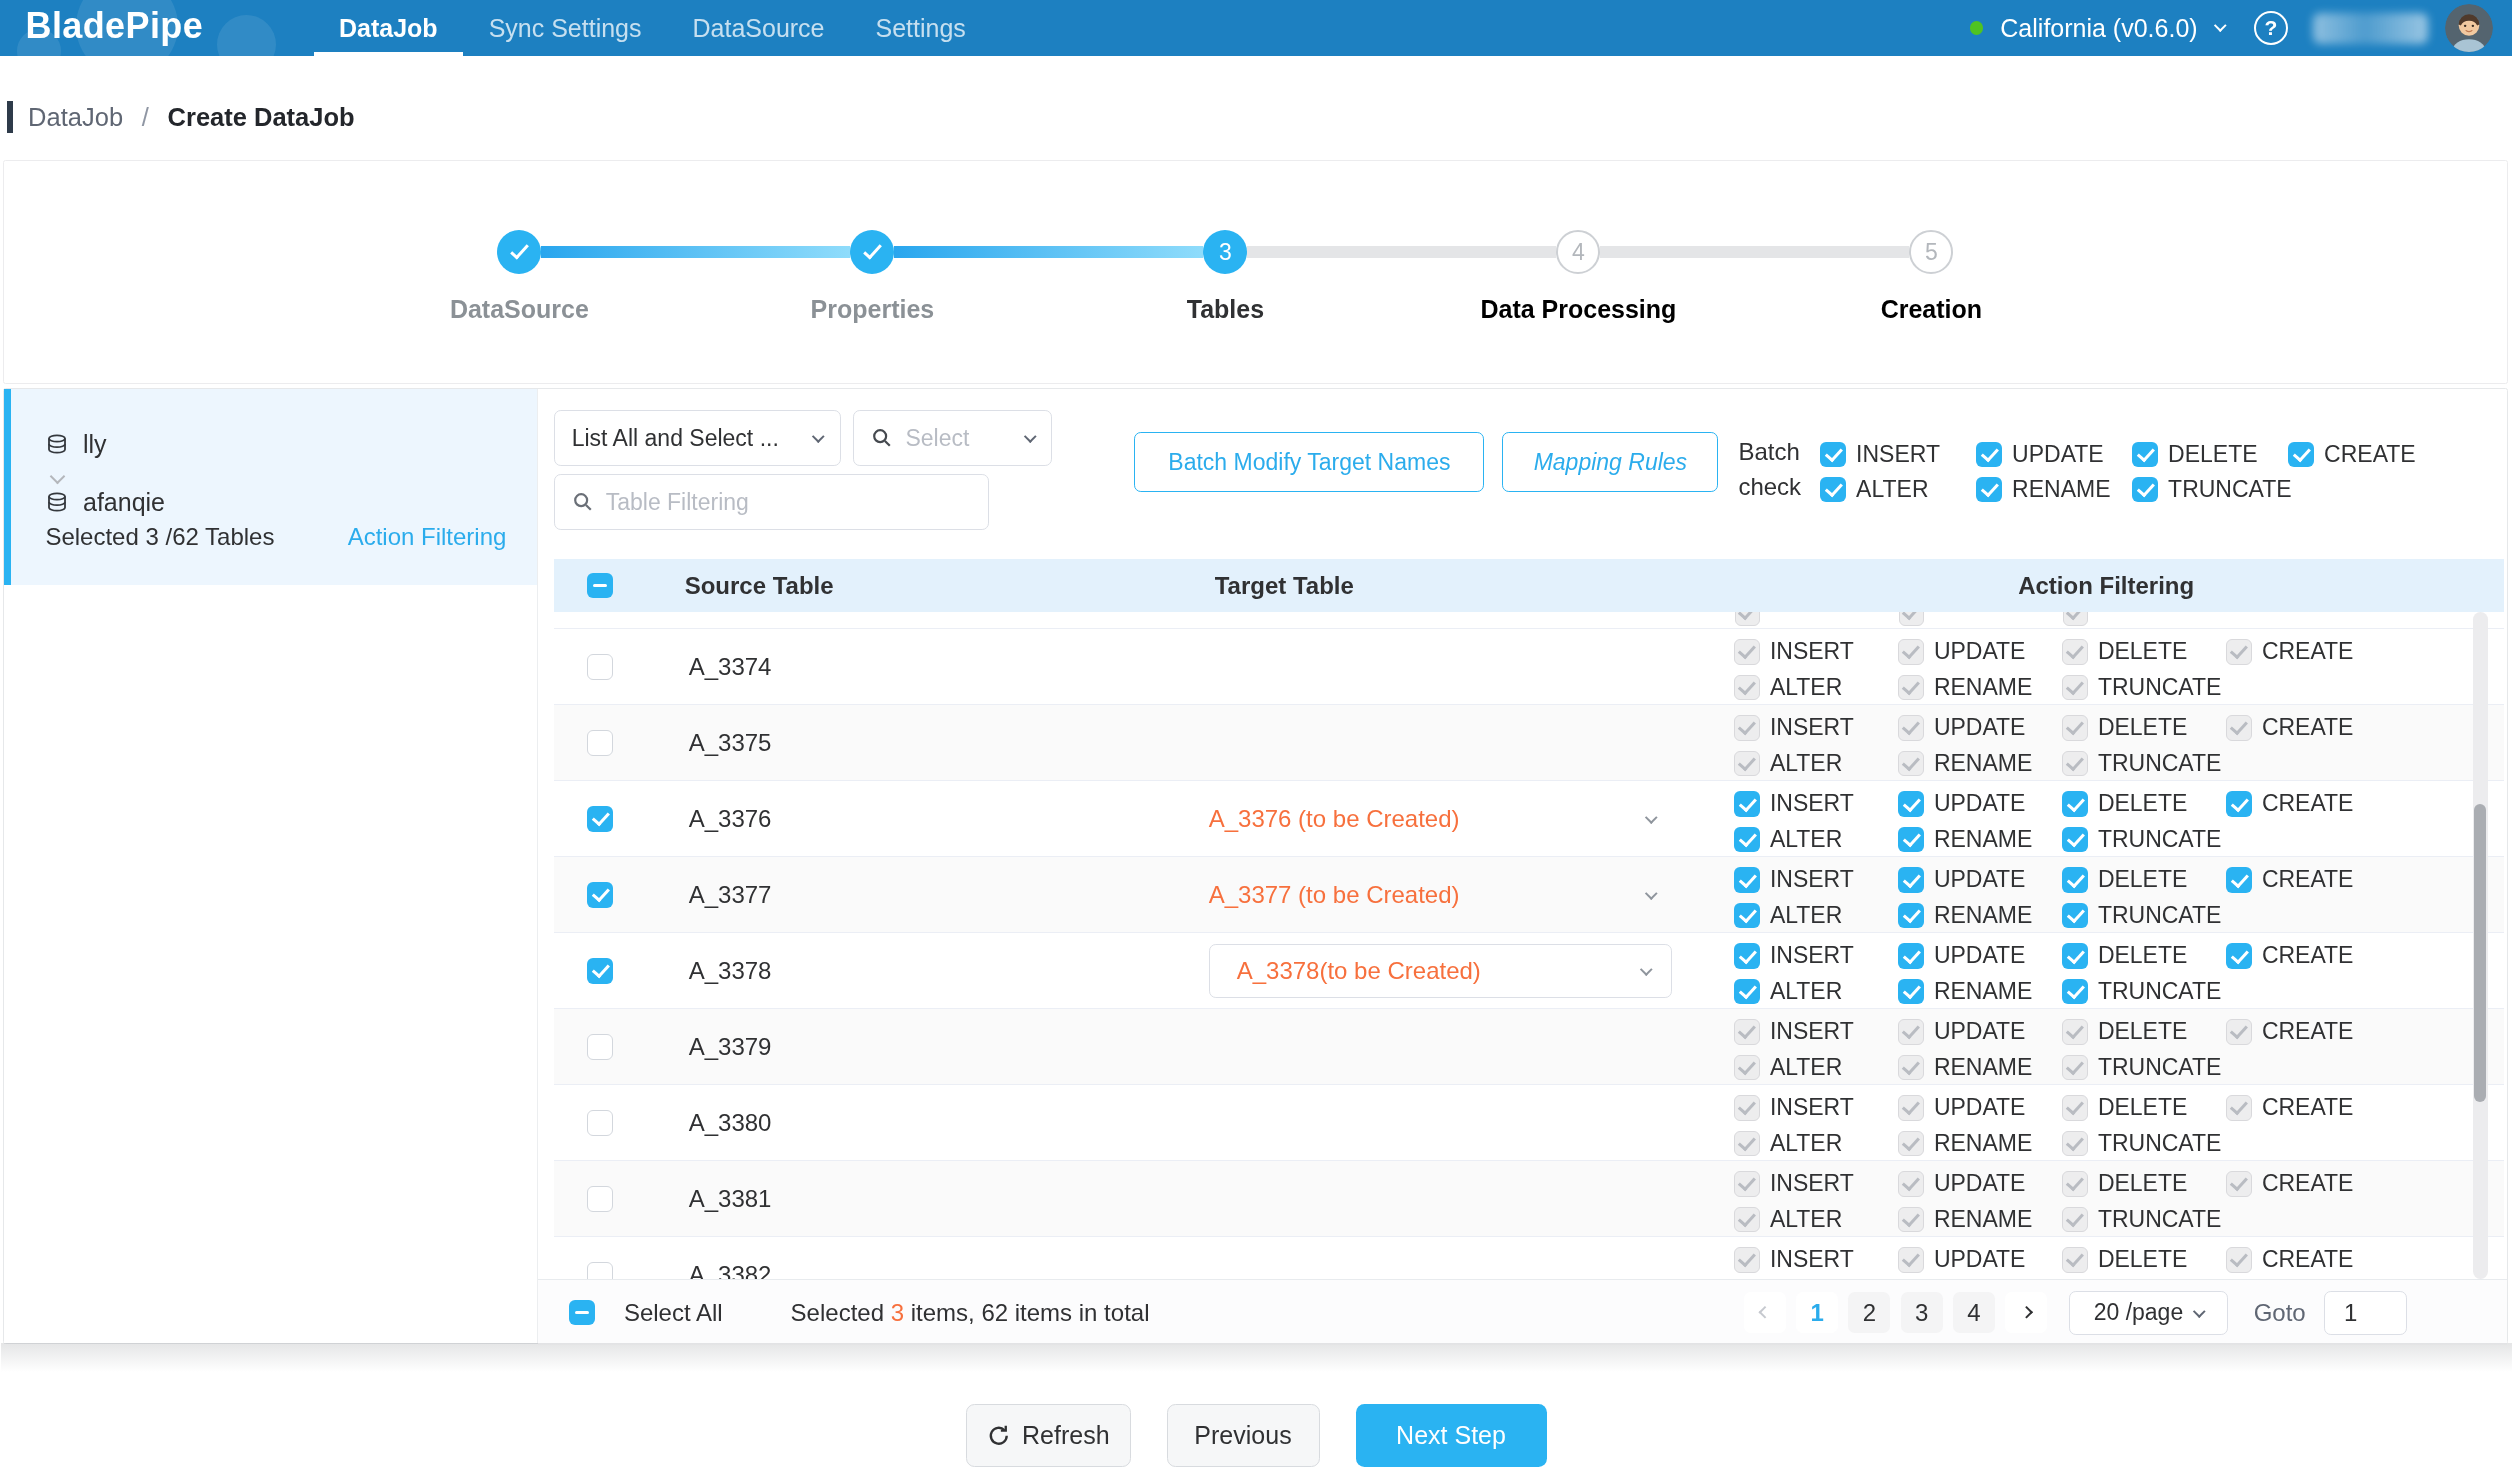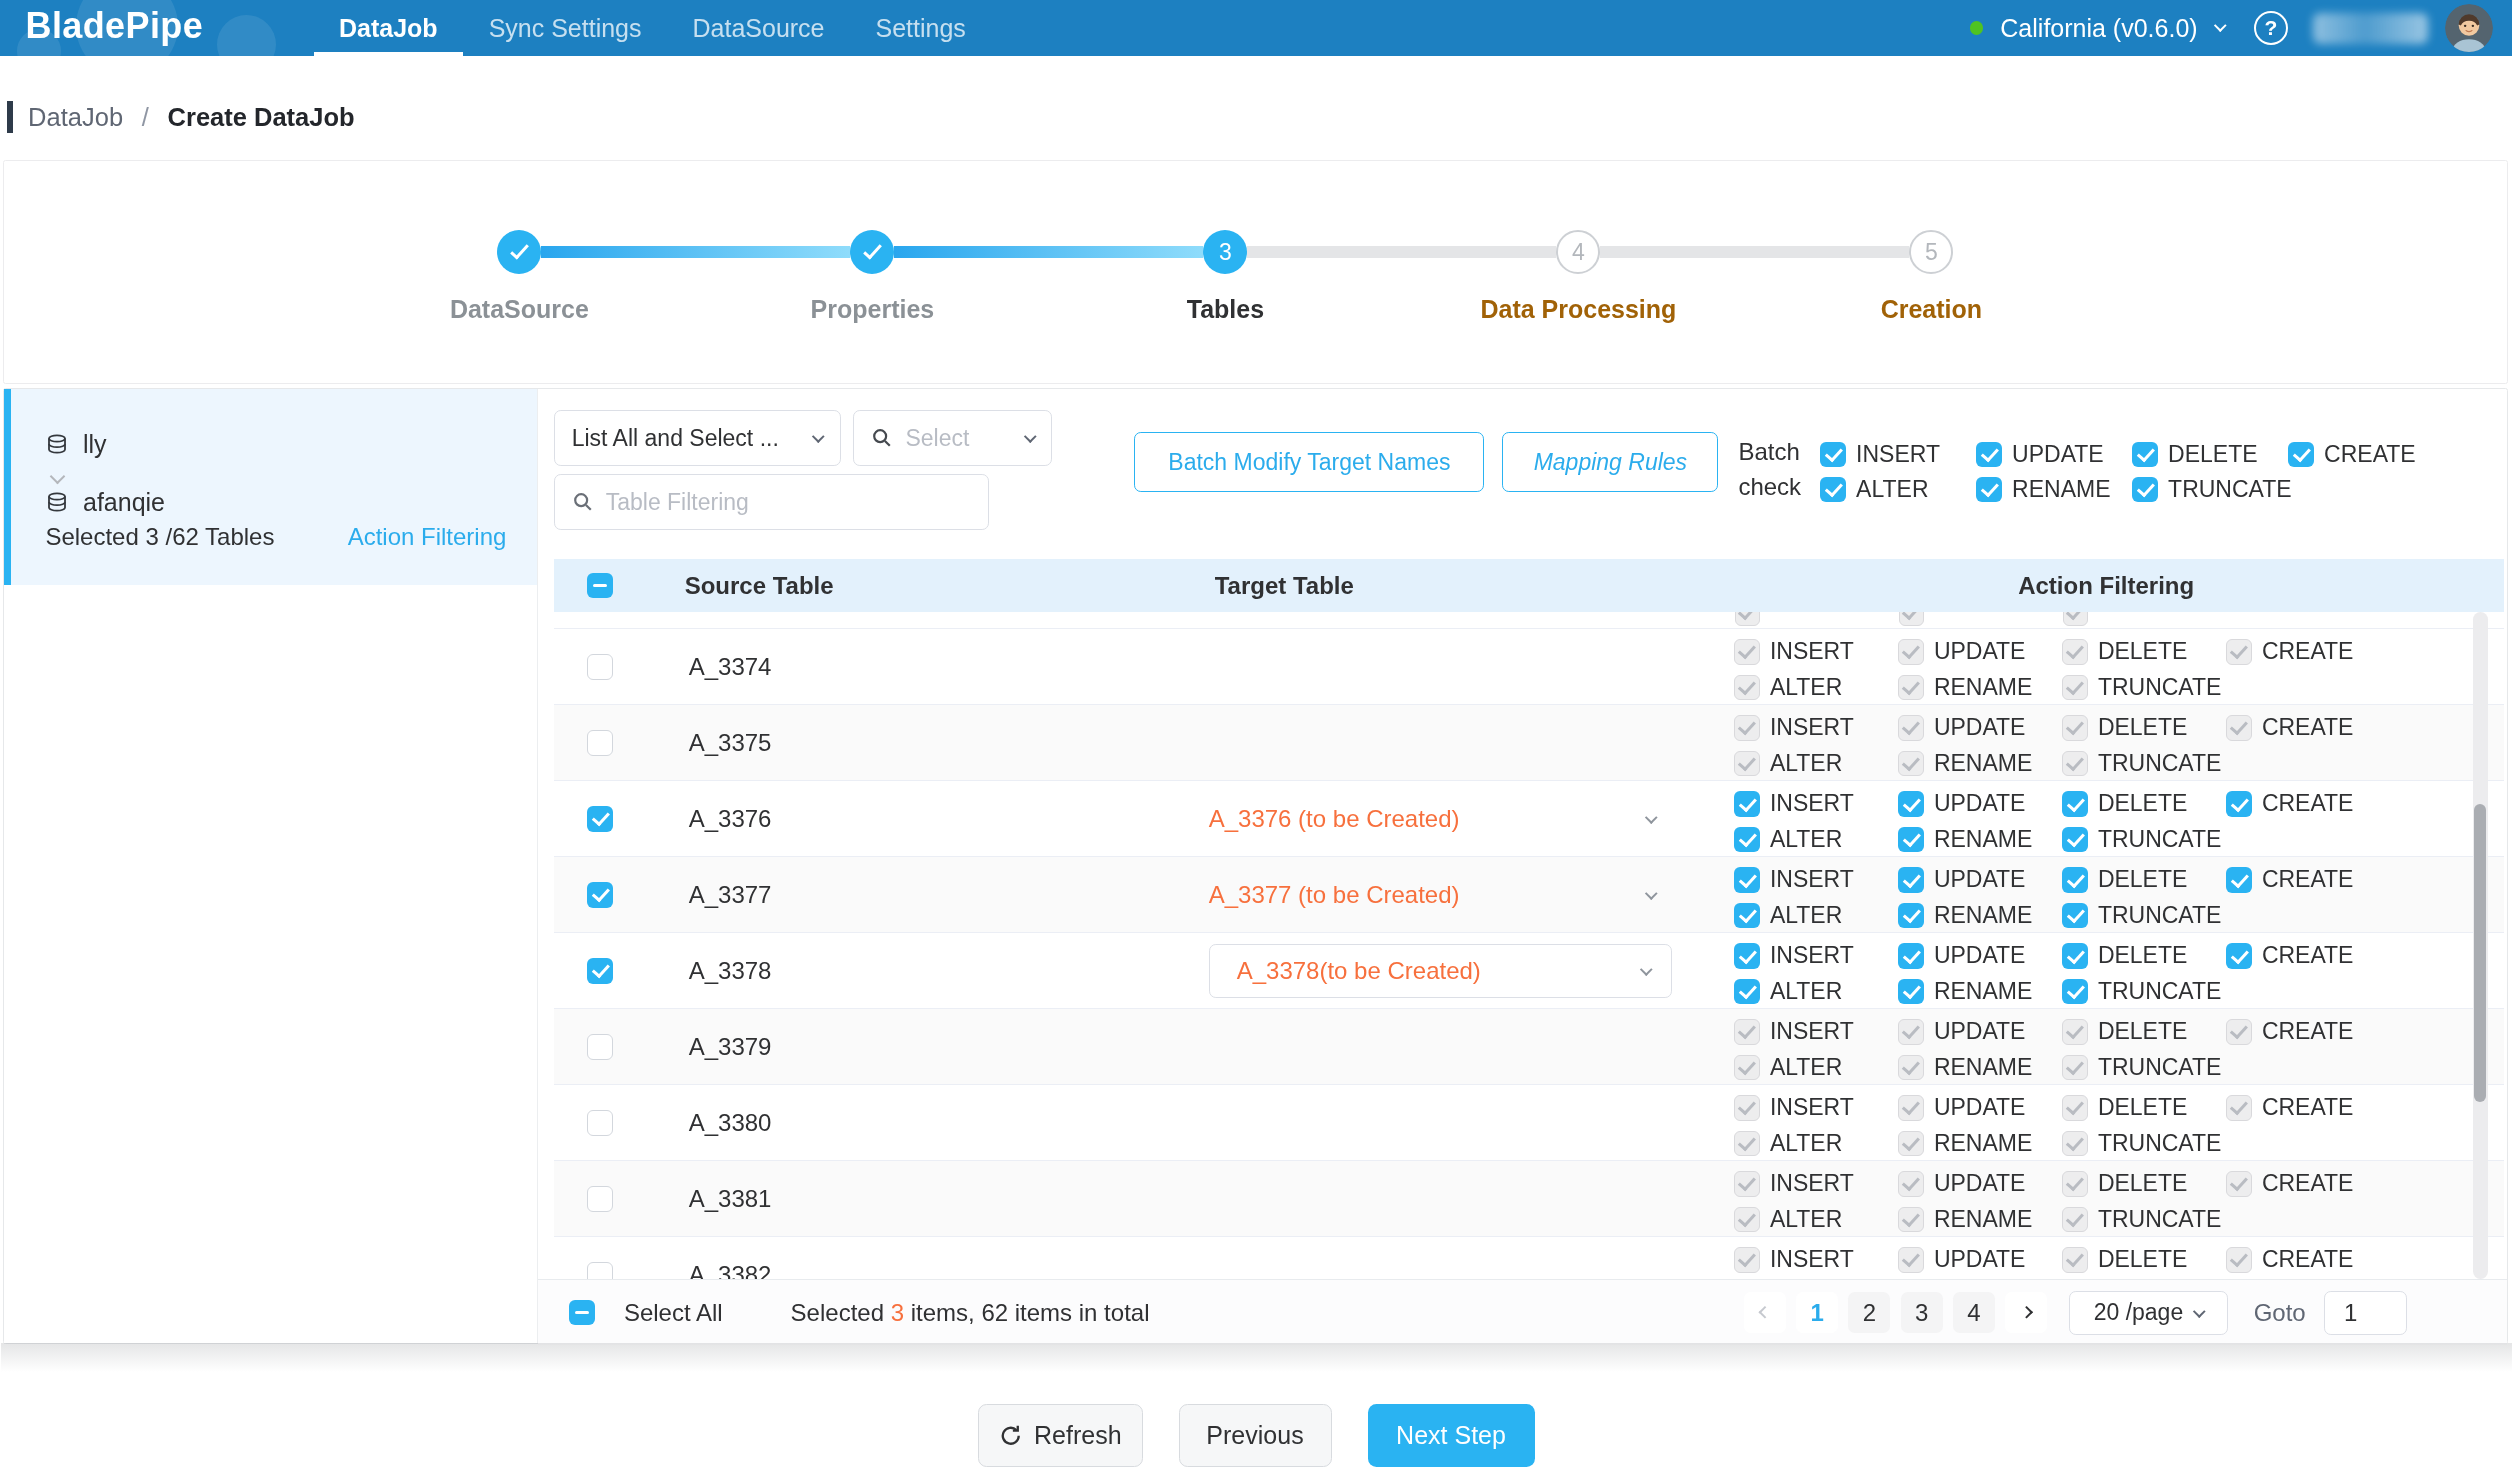--- a/index.html
+++ b/index.html
@@ -42,21 +42,21 @@
   .step-circle { width:44px; height:44px; border-radius:50%; display:flex; align-items:center; justify-content:center; font-size:23px; flex:none; }
   .step-circle.done, .step-circle.active { background:#2ab3f2; color:#fff; }
   .step-circle.pending { background:#fff; border:2.5px solid #cdd0d4; color:#b3b7bc; }
   .step-check { display:block; width:9.3px; height:18px; border-right:3.4px solid #fff; border-bottom:3.4px solid #fff; transform:rotate(42deg); margin-top:-4.2px; }
   .step-line { width:309px; height:12.7px; }
   .line-done { background:linear-gradient(90deg,#29a6ee,#8fdcfb); }
   .line-pending { background:#e4e5e7; }
   .step-label { position:absolute; top:65px; left:22px; transform:translateX(-50%); font-weight:700; font-size:25px; white-space:nowrap; }
   .step-label.done { color:#8b9196; }
   .step-label.active { color:#303133; }
-  .step-label.pending { color:#a16207; }
+  .step-label.pending { color:#000000; }
 
   
   .content-card { position:absolute; left:3.4px; top:388px; width:2505px; height:956px; background:#fff; border:1.7px solid #e6e8ea; border-radius:2.5px; }
   .card-shadow { position:absolute; left:0; top:1345px; width:100%; height:29px; background:linear-gradient(rgba(90,95,100,.16), rgba(255,255,255,0)); }
 
   
   .sidebar { position:absolute; left:0; top:0; bottom:0; width:534px; border-right:1.7px solid #eceef0; background:#fff; }
   .side-sel { position:absolute; left:0; top:0; width:100%; height:196px; background:#edf6fe; cursor:pointer; }
   .side-sel::before { content:""; position:absolute; left:0; top:0; bottom:0; width:6.8px; background:#2ab3f2; }
   .ds-line { position:absolute; left:41px; display:flex; align-items:center; gap:13.6px; font-size:25px; color:#303133; }
@@ -137,21 +137,21 @@
   .sizer .chev { color:#5f6673; margin-top:-3.4px; }
   .goto-label { font-size:24px; color:#5f6673; margin:0 8.5px 0 15.3px; }
   .goto-input { width:83px; height:44px; border:1.7px solid #dcdfe6; border-radius:6.8px; display:flex; align-items:center; padding-left:18.7px; font-size:24px; background:#fff; color:#303133; cursor:text; }
 
   
   .page-actions { position:absolute; left:0; top:1404px; width:100%; display:flex; justify-content:center; gap:36px; }
   .btn { height:63px; border-radius:8.5px; display:flex; align-items:center; justify-content:center; font-size:25px; cursor:pointer; gap:10.2px; }
   .btn-plain { background:#f6f7f8; border:1.7px solid #d8dbdf; color:#303133; }
   .btn-refresh { width:165px; }
   .btn-previous { width:153px; }
-  .btn-primary { background:#2ab3f2; color:#fff; width:167px; }
+  .btn-primary { background:#2ab3f2; color:#fff; width:191px; }
 </style>
 </head>
 <body>
 
 <div class="screen">
 
   <header class="navbar">
     <span class="bub" style="left:76px;top:-25.5px;width:102px;height:102px;"></span>
     <span class="bub" style="left:217px;top:15.3px;width:59px;height:59px;"></span>
     <span class="bub" style="left:17px;top:29px;width:44px;height:44px;"></span>

